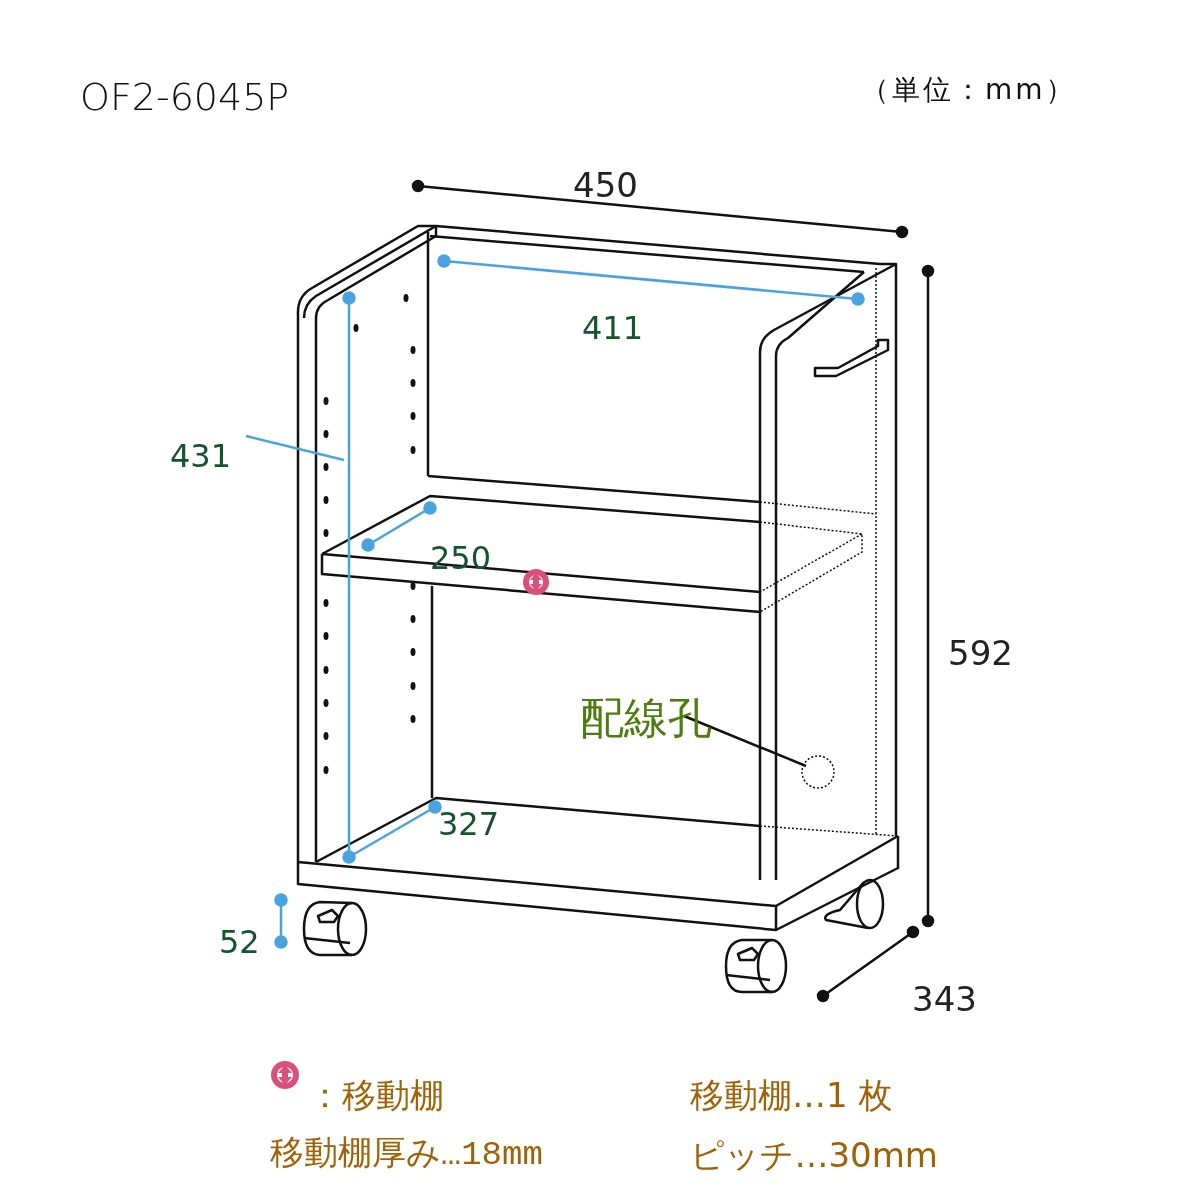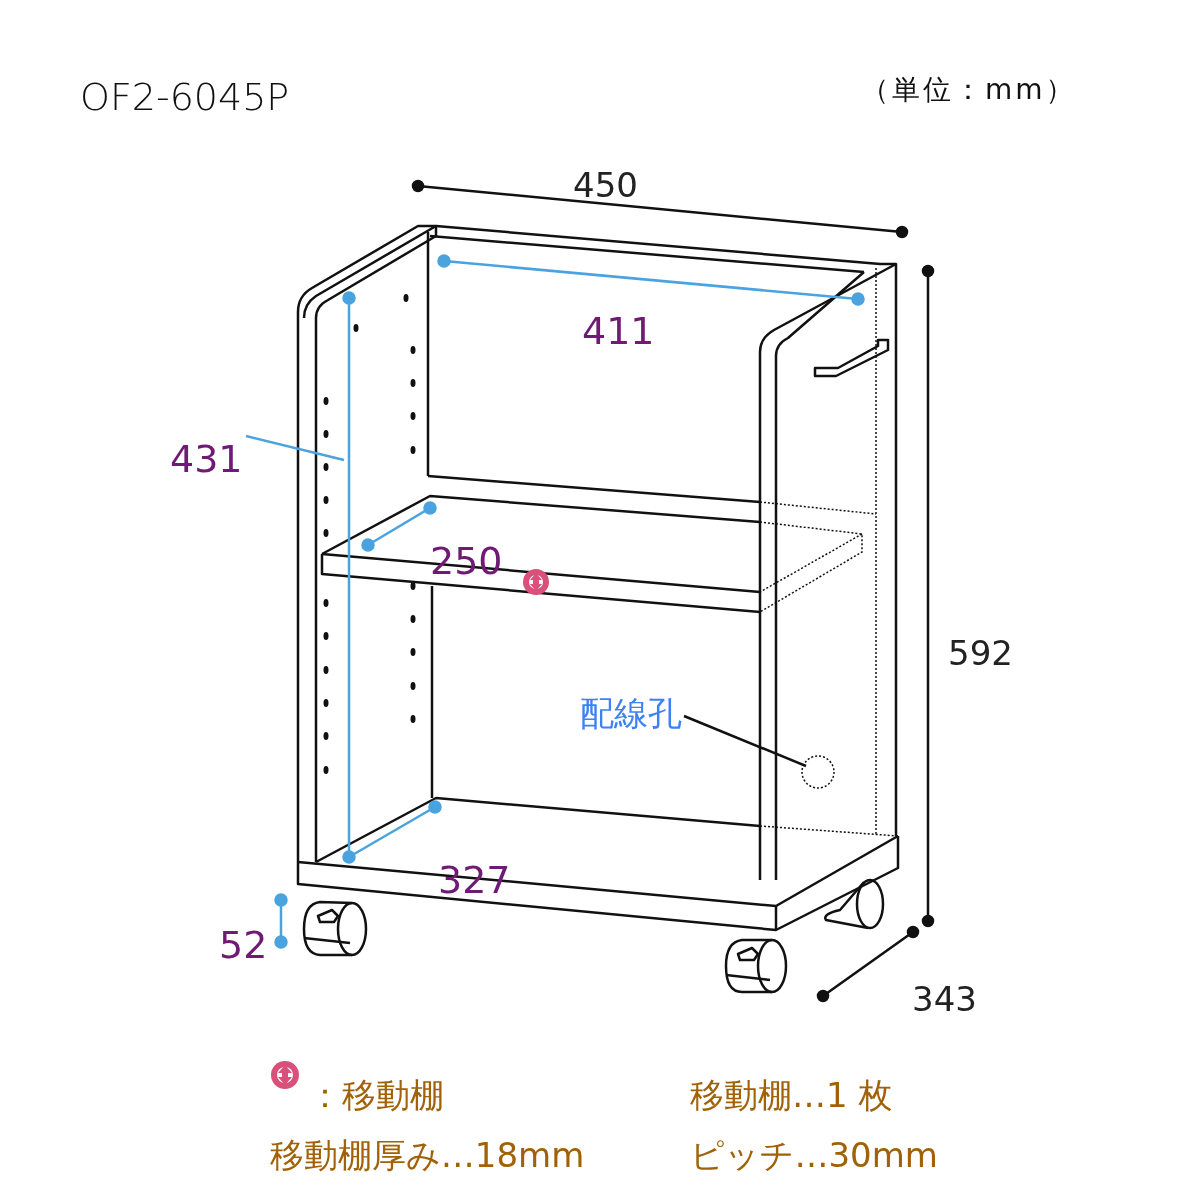--- a/index.html
+++ b/index.html
@@ -2,22 +2,22 @@
 <html><head>
   <meta charset="utf-8">
   <style>
     html, body { margin: 0; padding: 0; background: #ffffff; }
     body { width: 1200px; height: 1200px; position: relative; overflow: hidden;
            font-family: "DejaVu Sans", "Liberation Sans", sans-serif; color: #111; }
     .txt { position: absolute; white-space: nowrap; line-height: 1; margin-top: 20px; }
     .model { left: 80px; top: 58px; font-size: 38px; font-weight: 300; letter-spacing: 0px; }
     .unit { left: 861px; top: 56px; font-size: 28px; letter-spacing: 3px; text-align: right; }
     .dim-black { font-size: 34px; color: #222; text-align: right; }
-    .dim-blue { font-size: 38px; color: #701a75; }
-    .label-jp { font-size: 34px; color: #3b82f6; }
+    .dim-blue { font-size: 32px; color: #14532d; }
+    .label-jp { font-size: 44px; color: #4d7c0f; }
     .legend { font-size: 34px; color: #a16207; }
     svg.drawing { position: absolute; left: 0; top: 0; }
     .legend-icon { position: absolute; width: 30px; height: 30px; }
   </style>
 </head>
 <body>
 
 <div>
 
   <div class="txt model">OF2-6045P</div>
@@ -140,28 +140,28 @@
       <rect x="533" y="578" width="6" height="8" fill="#d9507a"></rect>
     </g>
   </svg>
 
   <div class="txt dim-black" style="left:573px; top:148px;">450</div>
   <div class="txt dim-black" style="left:948px; top:616px;">592</div>
   <div class="txt dim-black" style="left:912px; top:962px;">343</div>
   <div class="txt dim-blue" style="left:582px; top:292px;">411</div>
   <div class="txt dim-blue" style="left:170px; top:420px;">431</div>
   <div class="txt dim-blue" style="left:430px; top:522px;">250</div>
-  <div class="txt dim-blue" style="left:438px; top:841px;text-align:center;">327</div>
+  <div class="txt dim-blue" style="left:438px; top:788px;text-align:center;">327</div>
   <div class="txt dim-blue" style="left:219px; top:906px;">52</div>
 
   <div class="txt label-jp" style="left:580px; top:676px;">配線孔</div>
 
   <svg class="legend-icon" style="left:270px; top:1060px;" viewBox="0 0 30 30">
     <circle cx="15" cy="15" r="14" fill="#d9507a"></circle>
     <circle cx="15" cy="15" r="8" fill="#fff"></circle>
     <path d="M15 5 L22 13 L8 13 Z M15 25 L22 17 L8 17 Z" fill="#d9507a"></path>
     <rect x="12" y="11" width="6" height="8" fill="#d9507a"></rect>
   </svg>
   <div class="txt legend" style="left:308px; top:1058px;">：移動棚</div>
   <div class="txt legend" style="left:690px; top:1058px;">移動棚…1 枚</div>
-  <div class="txt legend" style="left:270px; top:1118px;">移動棚厚み…18mm</div>
+  <div class="txt legend" style="left:270px; top:1118px;font-family:Liberation Mono, monospace;">移動棚厚み…18mm</div>
   <div class="txt legend" style="left:690px; top:1118px;">ピッチ…30mm</div>
 </div>
 
 </body></html>

